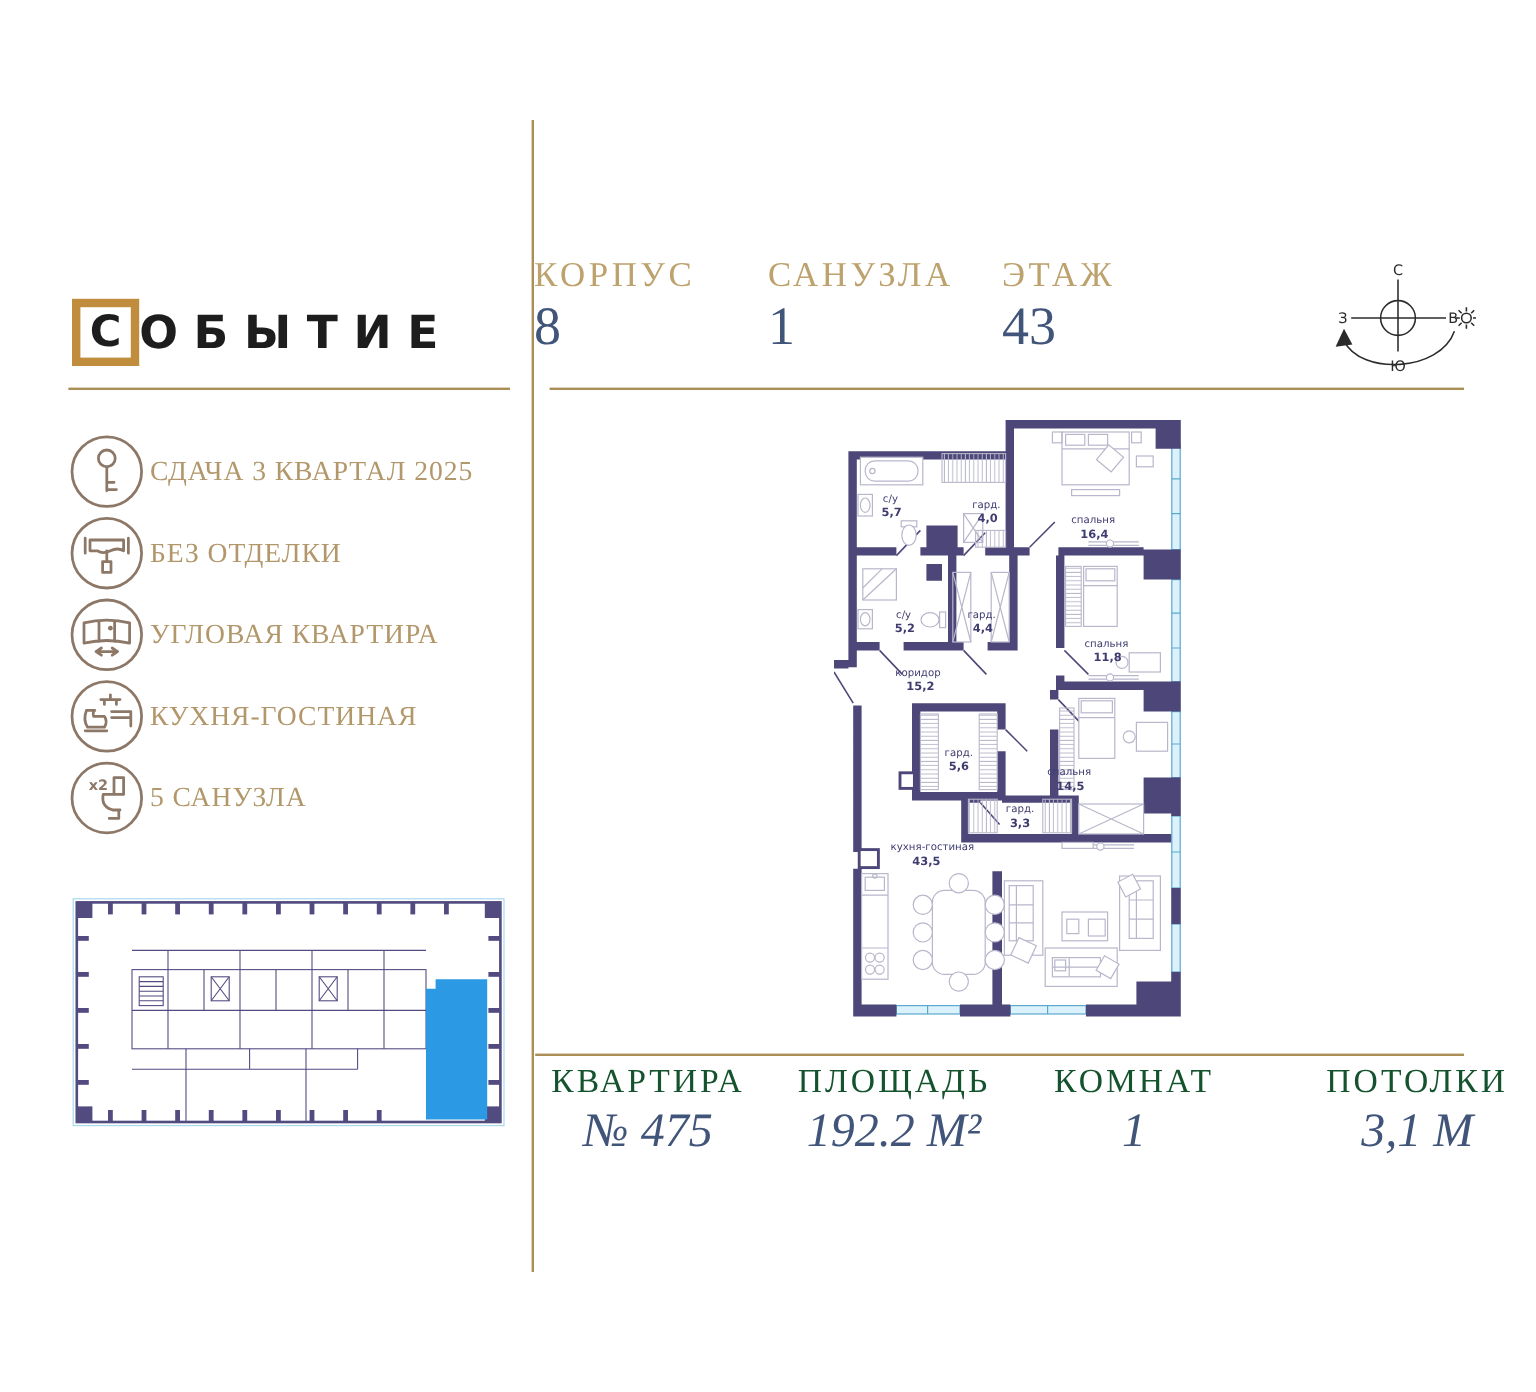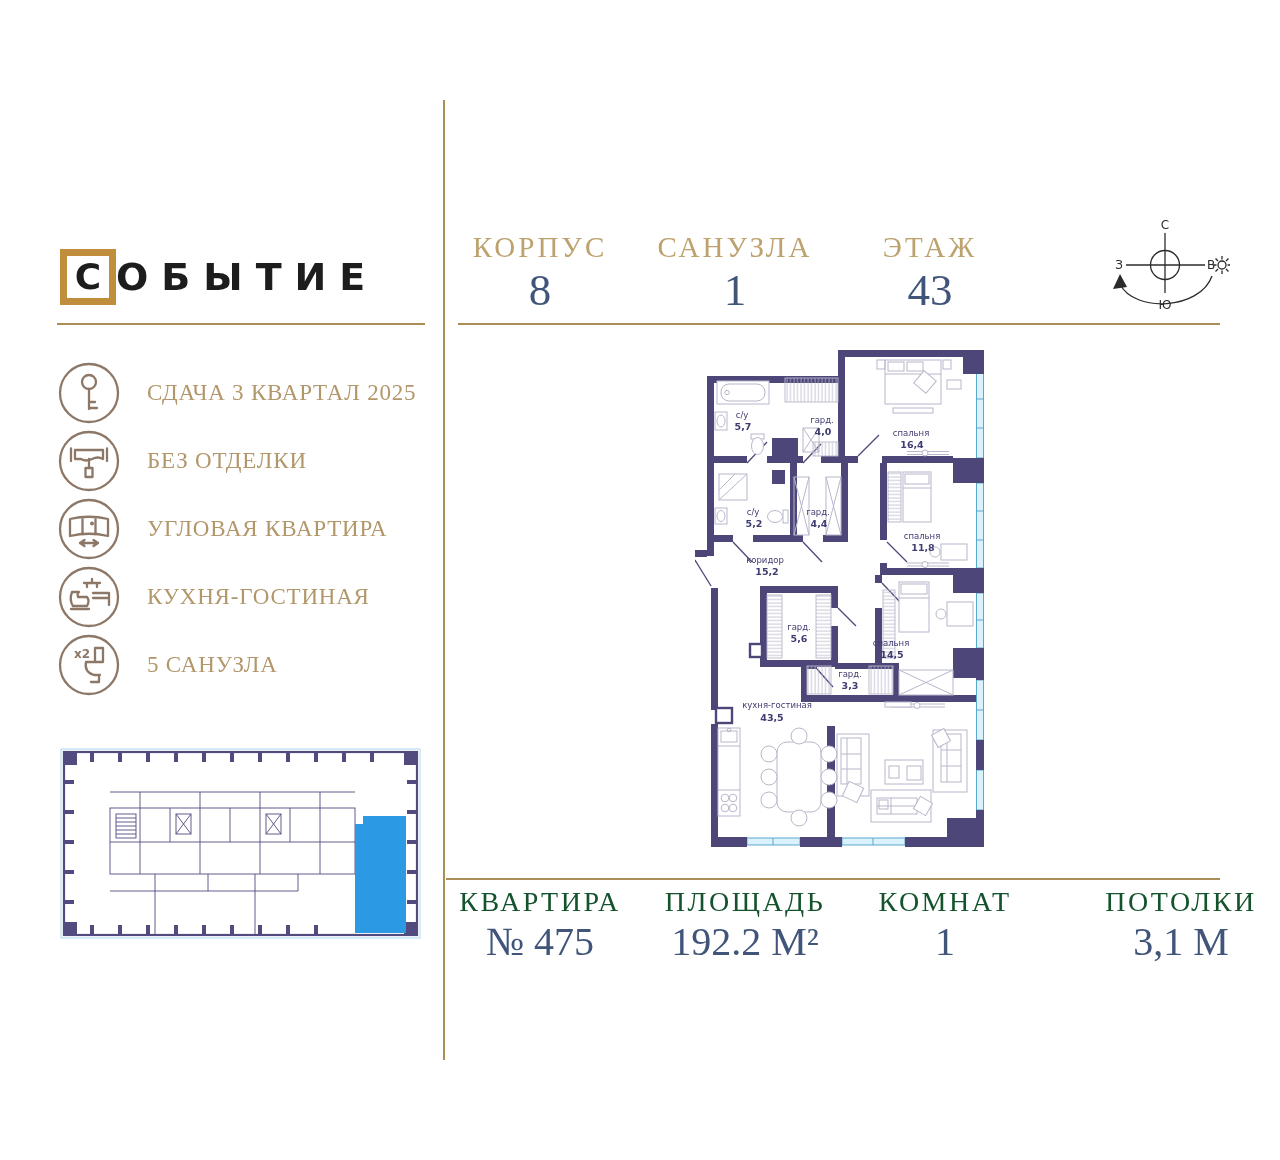--- a/index.html
+++ b/index.html
@@ -11,33 +11,33 @@
   .logo-box{width:42px;height:42px;border:7px solid #bf8d3b;display:flex;align-items:center;justify-content:center;}
   .logo-box span{font-family:"DejaVu Sans",sans-serif;font-weight:bold;font-size:36px;color:#1d1d1d;line-height:1;}
   .logo-rest{font-family:"DejaVu Sans",sans-serif;font-weight:bold;font-size:38px;color:#1d1d1d;
              letter-spacing:13px;margin-left:0;line-height:1;}
   .sidebar-underline{position:absolute;left:57px;top:323px;width:368px;height:2px;background:#ab8e55;}
   .vline{position:absolute;left:443px;top:100px;width:1.5px;height:960px;background:#ab8e55;}
 
   .features{position:absolute;left:57px;top:361px;width:380px;display:flex;flex-direction:column;gap:4px;}
   .feature{display:flex;align-items:center;height:64px;}
   .feature .ficon{width:64px;height:64px;flex:0 0 64px;}
-  .feature .flabel{margin-left:26px;font-size:23px;color:#b2976b;letter-spacing:0.8px;}
+  .feature .flabel{margin-left:4px;font-size:23px;color:#b2976b;letter-spacing:0.8px;}
 
   
-  .hfield{position:absolute;top:231px;width:190px;text-align:center;}
+  .hfield{position:absolute;top:213px;width:190px;text-align:left;}
   .hfield .lab{display:block;font-size:29px;letter-spacing:3px;color:#bda26d;}
   .hfield .val{display:block;font-size:45px;color:#41557a;margin-top:4px;line-height:1;}
   .h1{left:445px}.h2{left:640px}.h3{left:835px}
   .header-underline{position:absolute;left:458px;top:323px;width:762px;height:2px;background:#ab8e55;}
 
   .footer-line{position:absolute;left:446px;top:878px;width:774px;height:2px;background:#ab8e55;}
   .ffield{position:absolute;top:886px;width:200px;text-align:center;}
   .ffield .lab{display:block;font-size:28px;letter-spacing:2.5px;color:#14532d;}
-  .ffield .val{display:block;font-size:40px;color:#41557a;margin-top:4px;line-height:1;}
+  .ffield .val{display:block;font-size:40px;color:#41557a;margin-top:4px;line-height:1;font-style:italic;}
   .f1{left:440px}.f2{left:645px}.f3{left:845px}.f4{left:1081px}
 
   .compass{position:absolute;left:1098px;top:216px;width:132px;height:97px;}
   .miniplan{position:absolute;left:58px;top:746px;width:366px;height:196px;}
   .mainplan{position:absolute;left:695px;top:350px;width:296px;height:500px;}
 
   
   .wall{fill:#4c4679;}
   .furn{fill:none;stroke:#b8b7cb;stroke-width:1;}
   .furnf{fill:#ffffff;stroke:#b8b7cb;stroke-width:1;}

